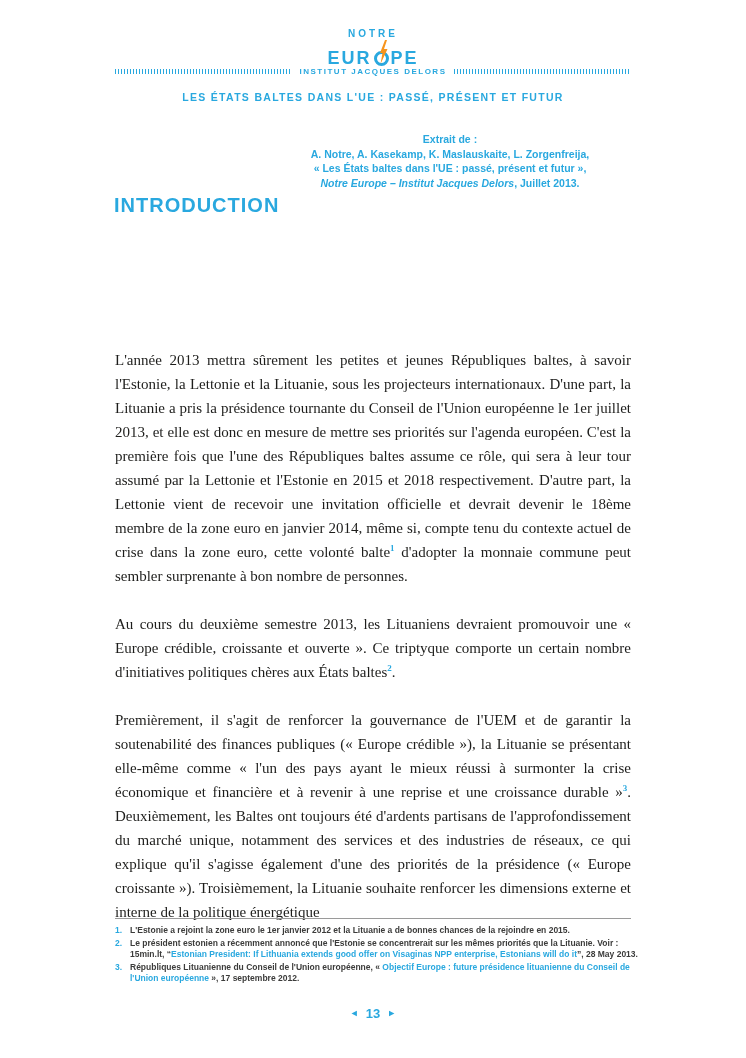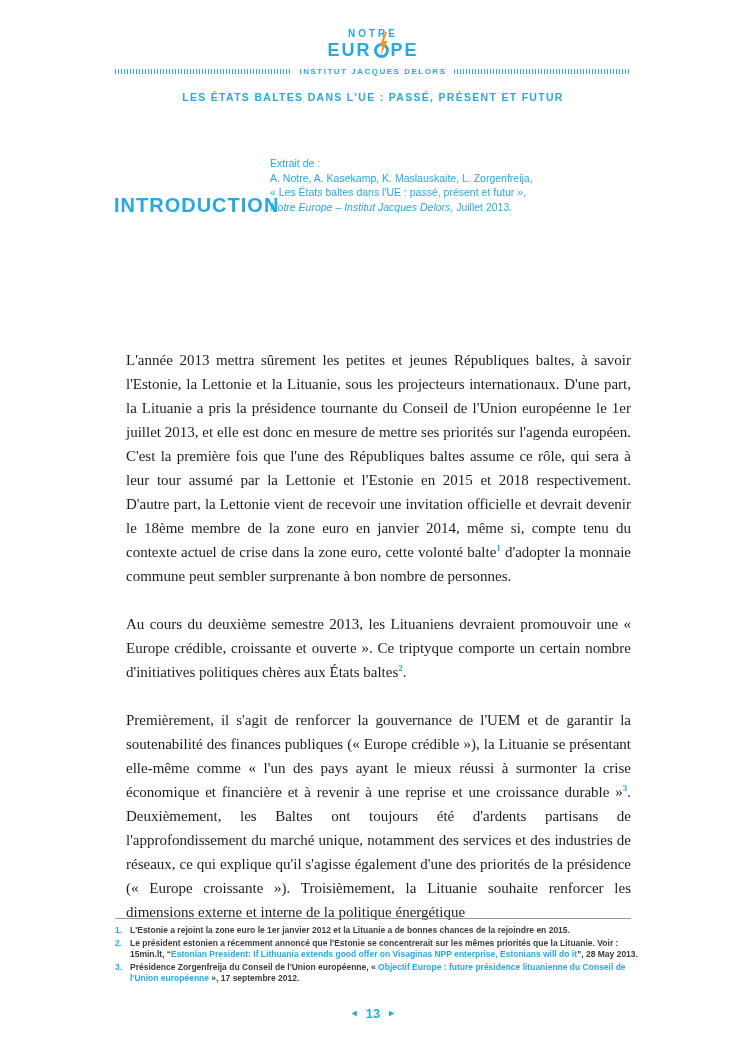--- a/index.html
+++ b/index.html
@@ -14,21 +14,21 @@
     margin: 0 auto;
   }
 
   
   .logo-wrap { position: absolute; top: 28px; left: 0; right: 0; text-align: center; }
   .logo-notre {
     font-size: 10px; font-weight: bold; color: #29A8DF;
     letter-spacing: 3px; text-align: center;
   }
   .logo-europe {
-    margin-top: 1px;
+    margin-top: 9px;
     display: flex; justify-content: center; align-items: center;
     font-size: 18px; font-weight: bold; color: #29A8DF; letter-spacing: 2px;
   }
   .logo-o {
     width: 15px; height: 15px; border: 3px solid #29A8DF; border-radius: 50%;
     display: inline-block; position: relative; margin: 0 2px;
   }
   .logo-bolt { position: absolute; left: 1px; bottom: -1px; width: 10px; height: 24px; }
 
   .institut-row {
@@ -46,39 +46,39 @@
 
   
   .running-head {
     position: absolute; top: 91px; left: 0; right: 0;
     text-align: center; font-size: 10.5px; font-weight: bold;
     letter-spacing: 1.3px; color: #29A8DF;
   }
 
   
   .extract {
-    position: absolute; top: 156px; right: 116px; width: 360px;
-    text-align: left; color: #29A8DF; font-size: 10.5px; line-height: 14.5px;
-    font-weight: normal;
+    position: absolute; top: 132px; right: 116px; width: 360px;
+    text-align: center; color: #29A8DF; font-size: 10.5px; line-height: 14.5px;
+    font-weight: bold;
   }
   .extract .italic { font-style: italic; }
 
   
   .section-title {
     position: absolute; top: 194px; left: 114px;
     font-size: 20px; font-weight: bold; color: #29A8DF; letter-spacing: 1px;
   }
 
   
   .body-text {
     position: absolute; top: 348px; left: 115px; width: 516px;
     font-family: "Liberation Serif", "DejaVu Serif", serif;
     font-size: 15px; line-height: 24px; text-align: justify; color: #1d1d1b;
   }
-  .body-text p { margin: 0 0 24px 11px; }
+  .body-text p { margin: 0 0 24px 0; }
   sup.fnref {
     color: #29A8DF; font-size: 9px; line-height: 0; font-weight: bold;
     cursor: pointer;
   }
 
   
   .fn-rule {
     position: absolute; top: 918px; left: 115px; width: 516px;
     border-top: 1px solid #9a9a9a;
   }
@@ -145,21 +145,21 @@
       <div class="footnote">
         <span class="fn-num">1.</span>
         <span class="fn-text"><span>L'Estonie a rejoint la zone euro le 1er janvier 2012 et la Lituanie a de bonnes chances de la rejoindre en 2015.</span></span>
       </div>
       <div class="footnote">
         <span class="fn-num">2.</span>
         <span class="fn-text"><span>Le président estonien a récemment annoncé que l'Estonie se concentrerait sur les mêmes priorités que la Lituanie. Voir : 15min.lt, “</span><span class="fn-link">Estonian President: If Lithuania extends good offer on Visaginas NPP enterprise, Estonians will do it</span><span>”, 28 May 2013.</span></span>
       </div>
       <div class="footnote">
         <span class="fn-num">3.</span>
-        <span class="fn-text"><span>Présidence Zorgenfreija du Conseil de l'Union européenne, « </span><span class="fn-link">Objectif Europe : future présidence lituanienne du Conseil de l'Union européenne</span><span> », 17 septembre 2012.</span></span>
+        <span class="fn-text"><span>Républiques Lituanienne du Conseil de l'Union européenne, « </span><span class="fn-link">Objectif Europe : future présidence lituanienne du Conseil de l'Union européenne</span><span> », 17 septembre 2012.</span></span>
       </div>
     </div>
 
   <div class="pager">
     <span class="pager-arrow">◄</span>
     <span class="pager-num">13</span>
     <span class="pager-arrow">►</span>
   </div>
 
 </div>

